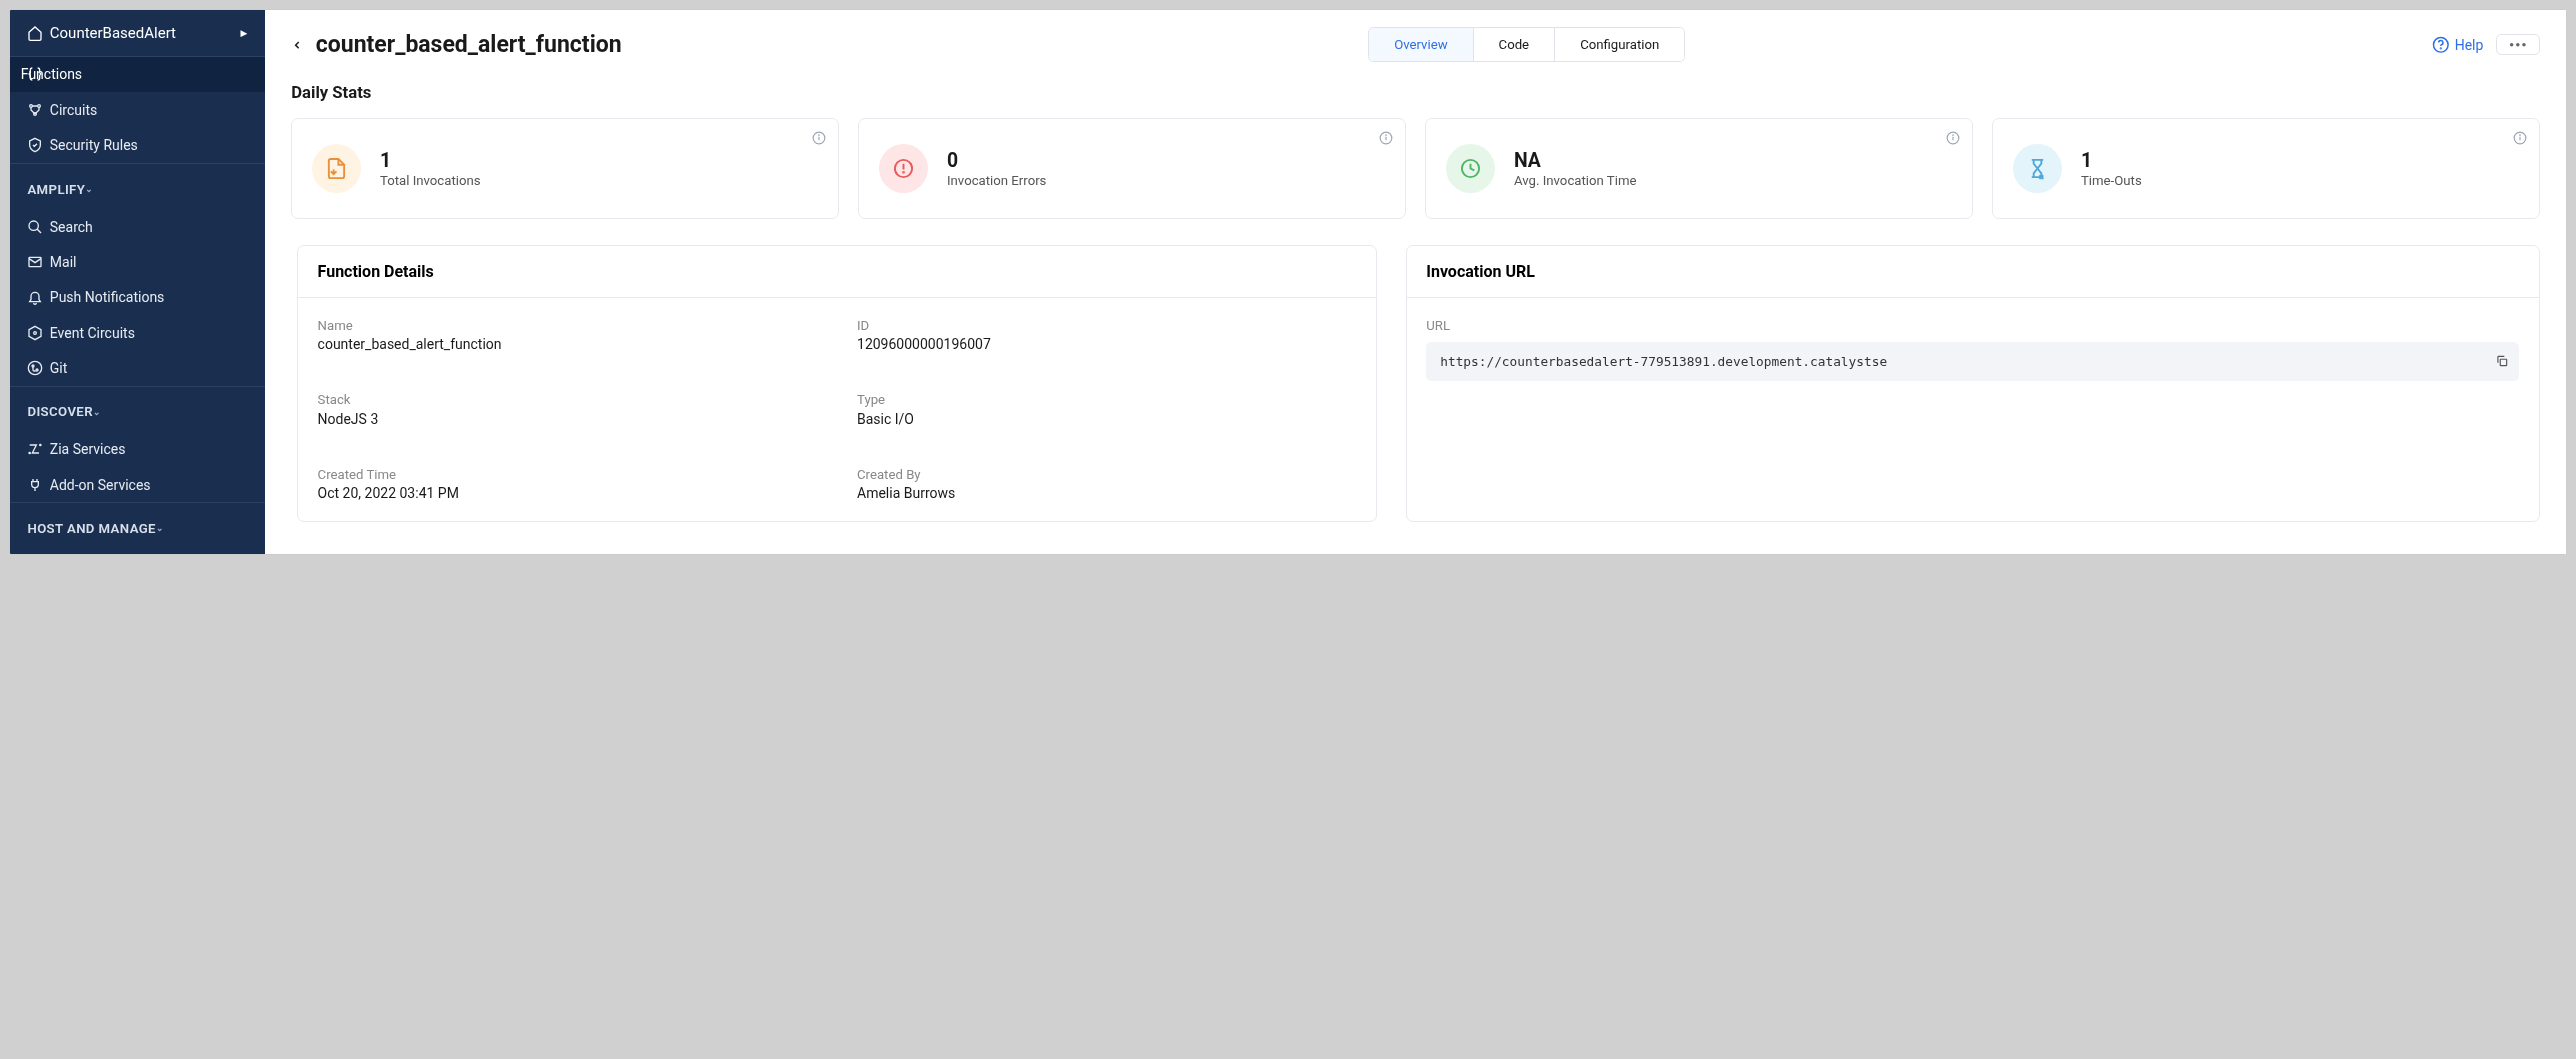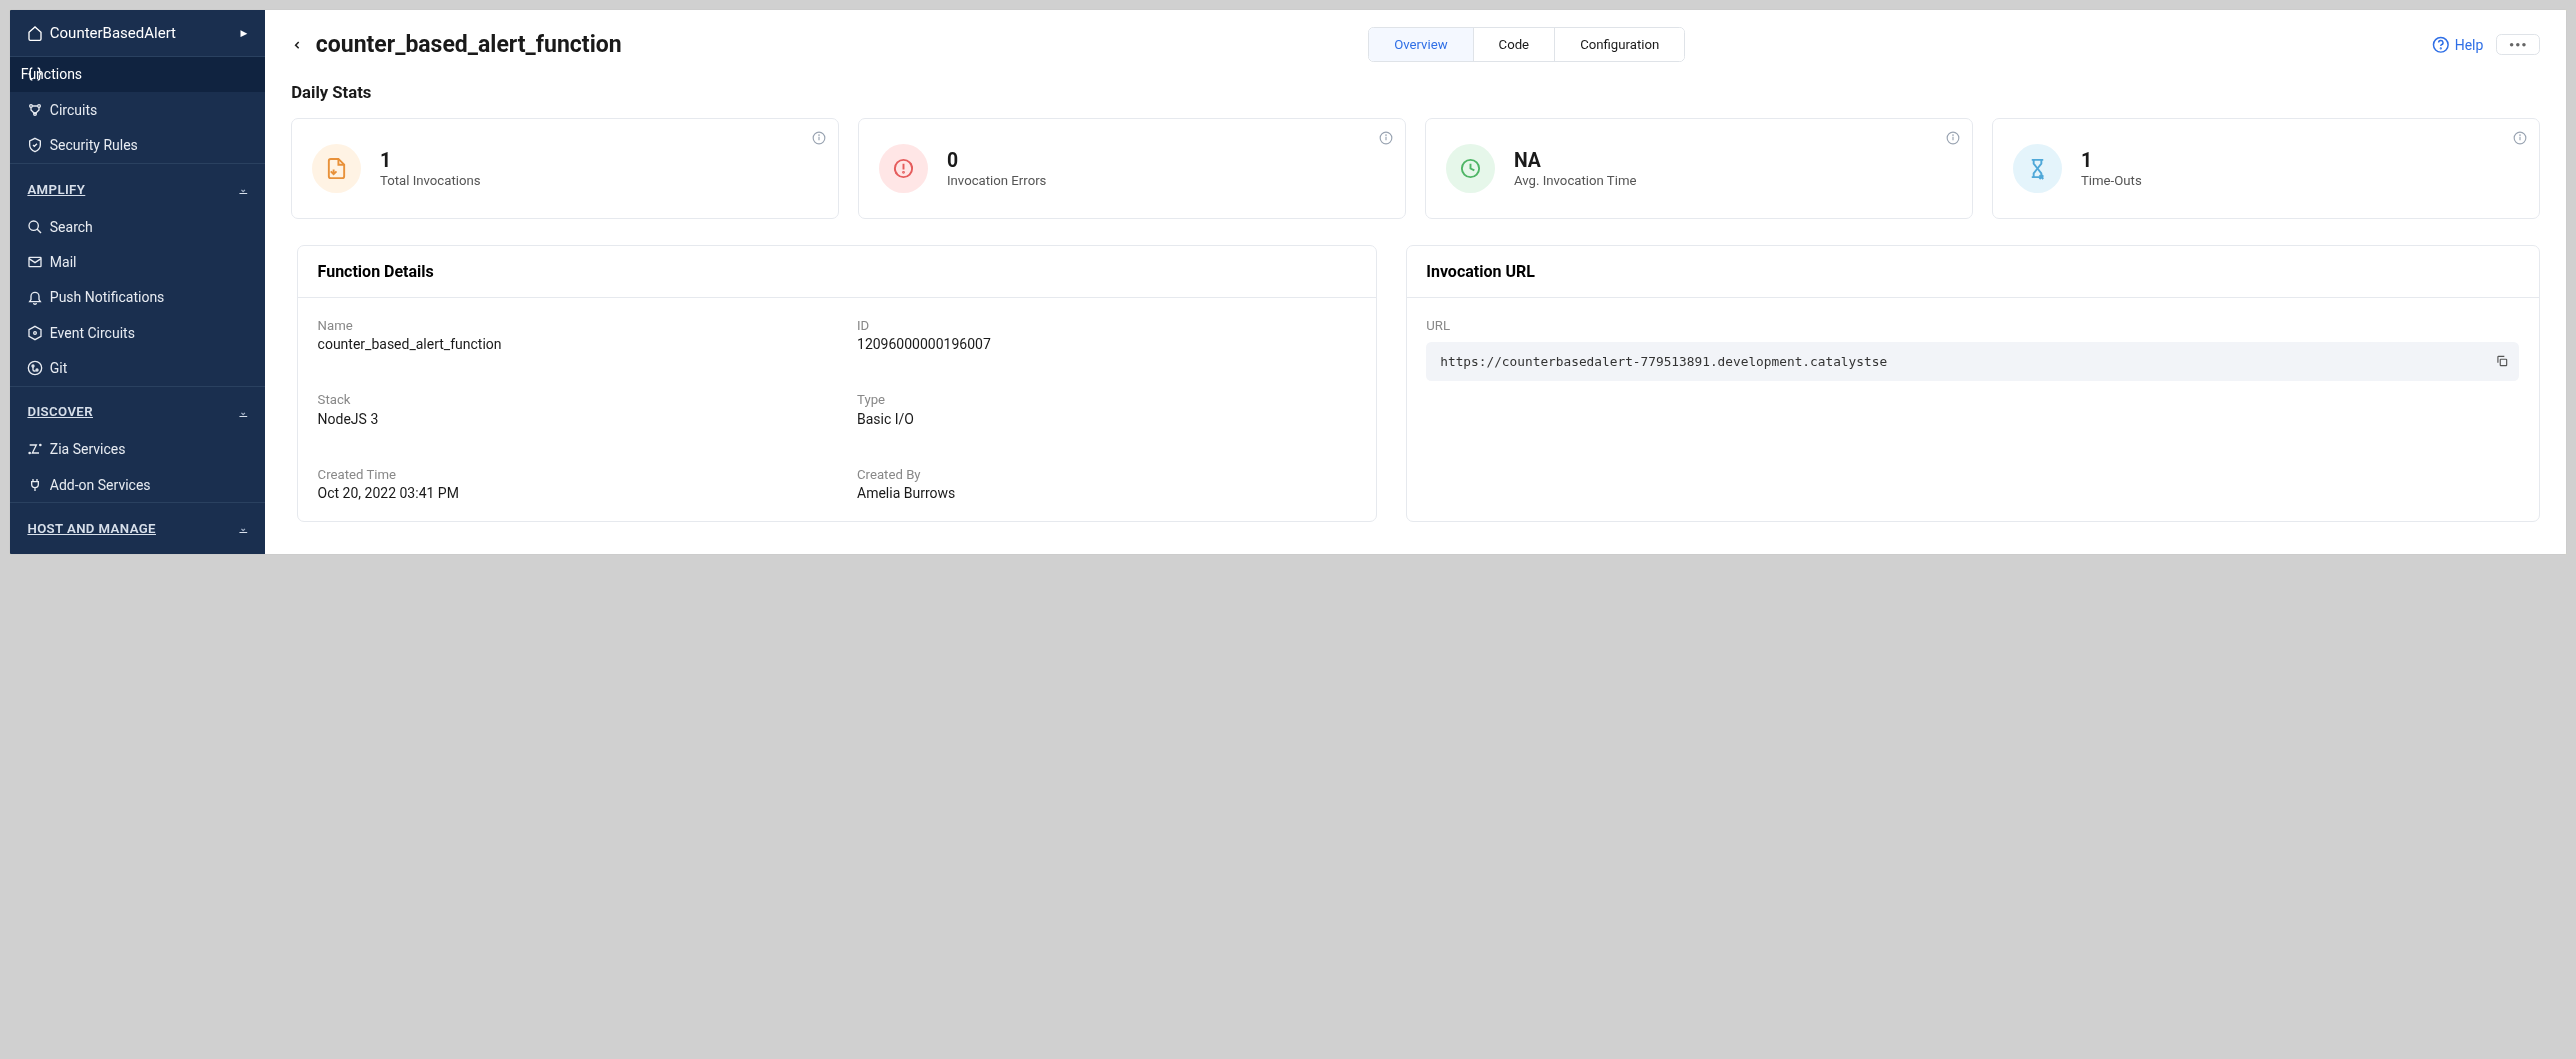--- a/index.html
+++ b/index.html
@@ -9,21 +9,21 @@
 
 .sidebar { width: 255px; background: #1a2f4f; color: #fff; overflow-y: auto; flex-shrink: 0; position: relative; }
 .sidebar::-webkit-scrollbar { width: 5.3px; }
 .sidebar::-webkit-scrollbar-thumb { background: #3d5a7a; border-radius: 2.6px; }
 .sidebar-header { display: flex; align-items: center; padding: 14px 17.6px 14px 40px; font-size: 15px; font-weight: 400; border-bottom: 0.9px solid #2a4160; position: relative; }
 .sidebar-header .home-icon { position: absolute; left: 17.6px; }
 .sidebar-header .chevron { position: absolute; right: 17.6px; font-size: 8.8px; }
 .nav-item { display: flex; align-items: center; padding: 9.7px 17.6px 9.7px 40px; font-size: 14px; cursor: pointer; position: relative; color: #e8ecf2; }
 .nav-item .nav-icon { position: absolute; left: 17.6px; display: flex; align-items: center; }
 .nav-item.active { background: #102340; color: #fff; padding-left: 11px; }
-.section-header { display: flex; align-items: center; justify-content: space-between; padding: 17.6px 17.6px 12.3px 17.6px; font-size: 13.2px; font-weight: 600; letter-spacing: 0.4px; color: #d8e0eb; text-decoration: underline; }
+.section-header { display: flex; align-items: center; justify-content: flex-start; padding: 17.6px 17.6px 12.3px 17.6px; font-size: 13.2px; font-weight: 600; letter-spacing: 0.4px; color: #d8e0eb; }
 .section-header .chev { font-size: 8.8px; color: #a0aec4; }
 .divider { border-top: 0.9px solid #2a4160; }
 
 
 .main { flex: 1; overflow-y: auto; background: #fff; padding: 17.6px 26.4px 26.4px 26.4px; }
 .page-head { display: flex; align-items: center; justify-content: space-between; margin-bottom: 21px; flex-wrap: wrap; gap: 14px; }
 .title-group { display: flex; align-items: center; gap: 12.3px; }
 .back-chevron { font-size: 16px; color: #222; cursor: pointer; }
 .page-title { font-size: 23px; font-weight: 700; color: #1a1a1a; }
 .tabs-group { display: flex; border: 0.9px solid #dfe3e8; border-radius: 5.3px; overflow: hidden; }

